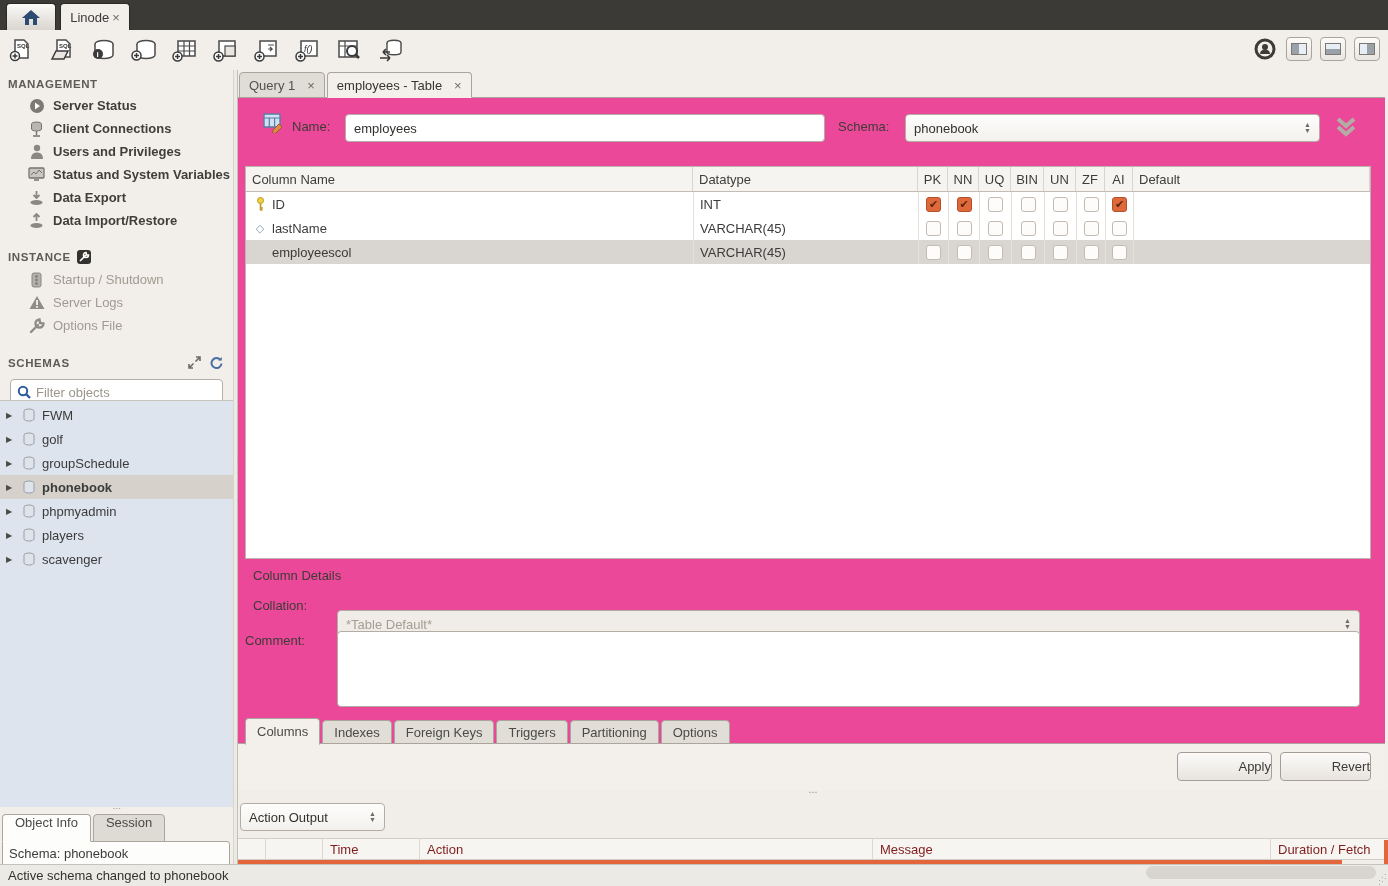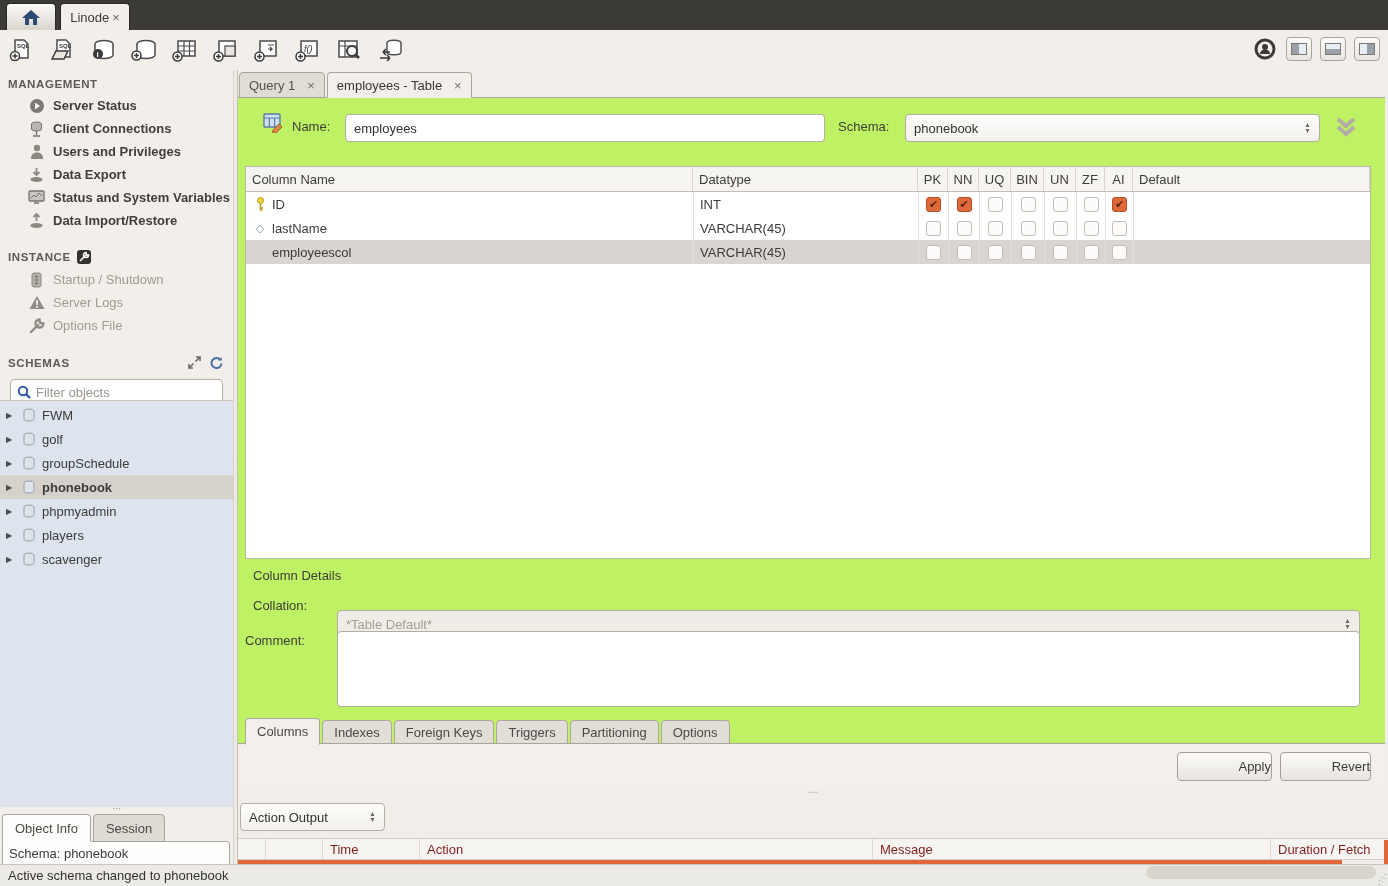--- a/index.html
+++ b/index.html
@@ -37,29 +37,29 @@
   .schemas-h .h-icons { position:absolute; right:10px; top:7px; display:flex; gap:8px; }
   .filter-wrap { margin:6px 10px 8px 10px; height:26px; background:#fff; border:1px solid #b5afa7; border-radius:4px; display:flex; align-items:center; padding:0 6px; gap:5px; }
   .filter-wrap input { border:none; outline:none; flex:1; font-size:13px; font-family:inherit; color:#3b3b3b; background:transparent; }
   .filter-wrap input::placeholder { color:#9b958c; }
   .schema-list { position:absolute; left:0; top:330px; width:233px; height:407px; background:#dde4ed; border-top:1px solid #c8c3bc; overflow:hidden; }
   .schema-row { height:24px; display:flex; align-items:center; gap:6px; padding-left:6px; }
   .schema-row .tri { color:#4b4a47; font-size:8px; width:10px; }
   .schema-row.sel { background:#d6d2cb; font-weight:bold; }
   .side-hsplit { position:absolute; left:0; top:737px; width:233px; height:7px; text-align:center; color:#908b83; font-size:8px; line-height:4px; }
   .info-tabs { position:absolute; left:2px; top:744px; display:flex; }
-  .itab { height:28px; padding:0 12px; display:flex; align-items:center; border:1px solid #aba59d; border-radius:4px 4px 0 0; background:#dedad4; color:#4b4a46; margin-right:2px; }
+  .itab { height:28px; padding:0 12px; display:flex; align-items:flex-start; border:1px solid #aba59d; border-radius:4px 4px 0 0; background:#dedad4; color:#4b4a46; margin-right:2px; }
   .itab.act { background:#fdfdfc; border-bottom:1px solid #fdfdfc; z-index:2; }
   .info-box { position:absolute; left:2px; top:771px; width:228px; height:90px; background:#fdfdfc; border:1px solid #aba59d; border-radius:0 3px 3px 3px; padding:4px 6px; }
 
   
   .etabs { position:absolute; left:1px; top:2px; height:26px; display:flex; z-index:3; }
   .etab { height:26px; padding:0 9px; display:flex; align-items:center; gap:12px; border:1px solid #a9a49c; border-radius:4px 4px 0 0; background:#e0dcd6; color:#53514d; margin-right:2px; }
   .etab.act { background:#f3f0ec; border-bottom:1px solid #f3f0ec; color:#37352f; }
-  .epanel { position:absolute; left:0; top:27px; width:1147px; height:693px; background:#bef264; border-top:1px solid #a9a49c; }
+  .epanel { position:absolute; left:0; top:27px; width:1147px; height:693px; background:#ec4899; border-top:1px solid #a9a49c; }
 
   
   .f-label { position:absolute; color:#3d3b37; }
   .t-input { position:absolute; height:28px; background:#fff; border:1px solid #b3ada4; border-radius:4px; padding:0 8px; font-size:13px; font-family:inherit; color:#33312d; outline:none; }
   .sel-box { position:absolute; height:28px; background:linear-gradient(#fdfdfc,#f3f1ed); border:1px solid #b3ada4; border-radius:4px; display:flex; align-items:center; padding:0 8px; color:#33312d; }
   .spin { margin-left:auto; display:flex; flex-direction:column; align-items:center; color:#6f6a63; font-size:7px; line-height:6px; }
   .sel-box.dis { background:#f0ede8; color:#a59e94; }
 
   
   .grid { position:absolute; left:7px; top:68px; width:1126px; height:393px; background:#fff; border:1px solid #bcb6ae; }
@@ -256,36 +256,36 @@
     <span class="ic16">
       <svg width="14" height="16" viewBox="0 0 14 16">
           <circle cx="7" cy="4" r="3.2" fill="#8b8882"></circle>
           <path d="M1 15 c0 -4.5 2.5 -6.5 6 -6.5 s6 2 6 6.5 z" fill="#8b8882"></path>
         </svg>
     </span>
     <span class="lbl">Users and Privileges</span>
   </div>
   <div class="s-item">
     <span class="ic16">
-      <svg width="15" height="16" viewBox="0 0 15 16">
-          <path d="M7.5 1 v7 m-3 -3 l3 3 l3 -3" stroke="#8b8882" stroke-width="1.8" fill="none"></path>
-          <ellipse cx="7.5" cy="12.5" rx="6" ry="2.6" fill="#8b8882"></ellipse>
-        </svg>
-    </span>
-    <span class="lbl">Data Export</span>
-  </div>
-  <div class="s-item">
-    <span class="ic16">
       <svg width="17" height="15" viewBox="0 0 17 15">
           <rect x="1" y="1" width="15" height="10" rx="1" fill="#c9c6c1" stroke="#76736e" stroke-width="1.3"></rect>
           <path d="M3 8 l3 -3 l2 2 l3 -4 l3 3" stroke="#76736e" fill="none"></path>
           <path d="M6 13 h5" stroke="#76736e" stroke-width="1.5"></path>
         </svg>
     </span>
     <span class="lbl">Status and System Variables</span>
+  </div>
+  <div class="s-item">
+    <span class="ic16">
+      <svg width="15" height="16" viewBox="0 0 15 16">
+          <path d="M7.5 1 v7 m-3 -3 l3 3 l3 -3" stroke="#8b8882" stroke-width="1.8" fill="none"></path>
+          <ellipse cx="7.5" cy="12.5" rx="6" ry="2.6" fill="#8b8882"></ellipse>
+        </svg>
+    </span>
+    <span class="lbl">Data Export</span>
   </div>
   <div class="s-item">
     <span class="ic16">
       <svg width="15" height="16" viewBox="0 0 15 16">
           <path d="M7.5 8 v-7 m-3 3 l3 -3 l3 3" stroke="#8b8882" stroke-width="1.8" fill="none"></path>
           <ellipse cx="7.5" cy="12.5" rx="6" ry="2.6" fill="#8b8882"></ellipse>
         </svg>
     </span>
     <span class="lbl">Data Import/Restore</span>
   </div>

